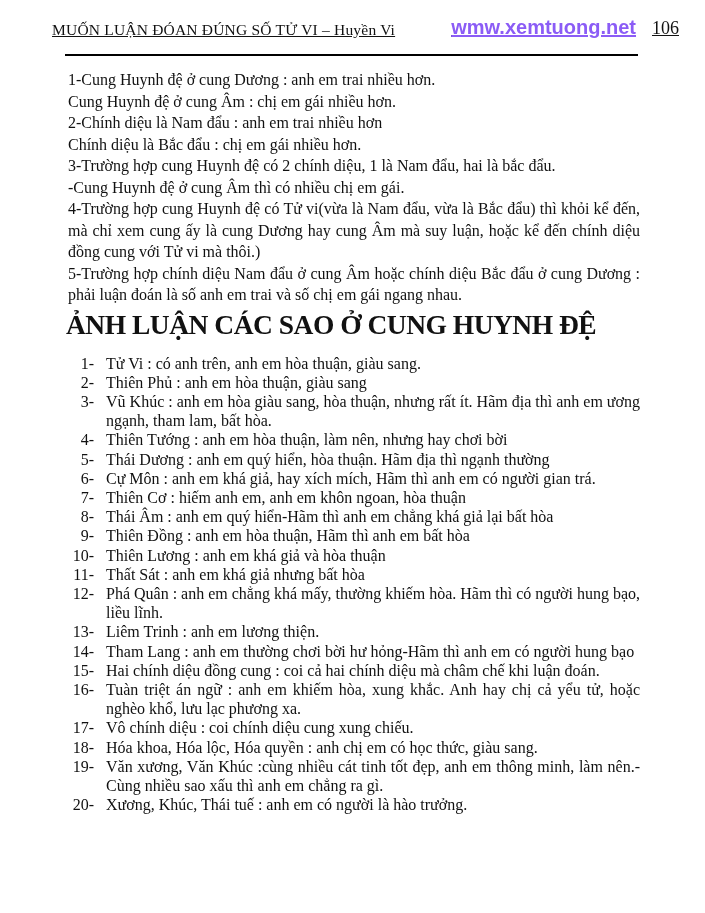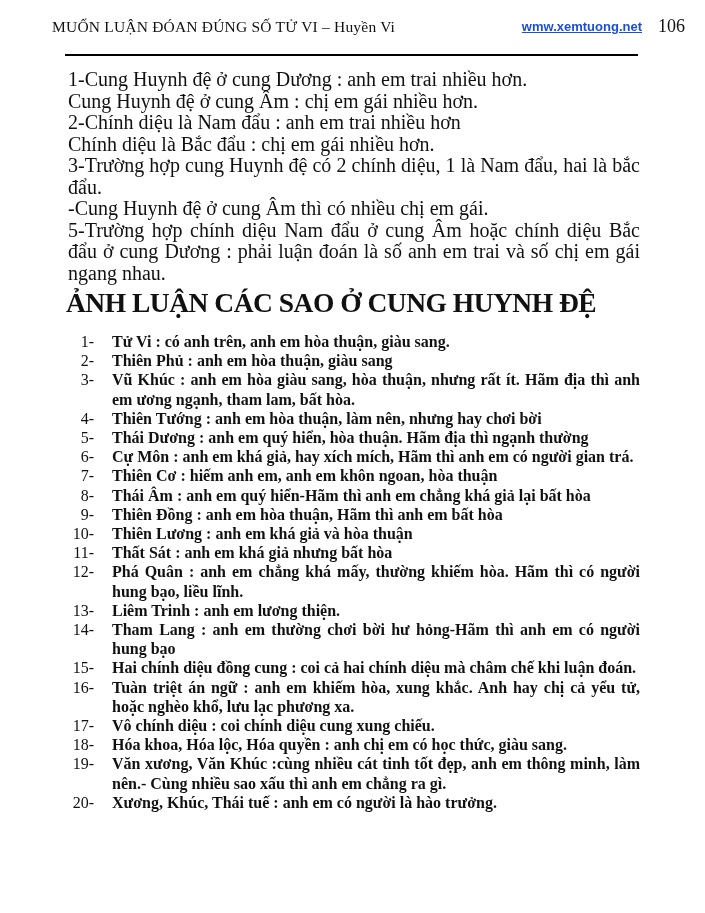--- a/index.html
+++ b/index.html
@@ -5,52 +5,52 @@
   html,body{margin:0;padding:0;background:#ffffff;}
   .page{
     position:relative;
     width:705px;height:913px;
     background:#ffffff;
     color:#111;
     font-family:"Liberation Serif", serif;
     overflow:hidden;
   }
   .header{
-    position:absolute;top:16px;left:52px;right:20px;
-    display:flex;align-items:center;
+    position:absolute;top:16px;left:52px;right:26px;
+    display:flex;align-items:flex-end;text-decoration:underline;
   }
   .header-title{
     font-size:15.5px;
     letter-spacing:0.2px;
     white-space:nowrap;
   }
   .header-link{
     margin-left:auto;
     font-family:"Liberation Sans", sans-serif;
     font-weight:bold;
-    font-size:13px;
-    color:#1d4ed8;
+    font-size:20px;
+    color:#8b5cf6;
     text-decoration:underline;
     cursor:pointer;
     white-space:nowrap;
   }
   .header-page{
     margin-left:16px;
     font-size:18px;
   }
   .rule{
     position:absolute;top:54px;left:65px;width:573px;
     border-top:2px solid #000;
   }
   .content{
     position:absolute;top:69px;left:68px;width:572px;
   }
   p.para{
     margin:0;
-    font-size:20px;
+    font-size:16px;
     line-height:21.5px;
     text-align:justify;
   }
   h1.heading{
     margin:2px 0 12px -2px;
     font-size:27.5px;
     line-height:34px;
     letter-spacing:-0.5px;
     font-weight:bold;
     white-space:nowrap;
@@ -62,23 +62,22 @@
     line-height:19.2px;
     margin:0;
   }
   .li .num{
     flex:none;
     width:26px;
     text-align:right;
   }
   .li .txt{
     flex:1;
-    margin-left:18px;
+    margin-left:12px;
     text-align:justify;
-    font-weight:bold;
   }
 </style>
 </head>
 <body>
 
 <div class="page">
 
   <div class="header">
     <span class="header-title">MUỐN LUẬN ĐÓAN ĐÚNG SỐ TỬ VI – Huyền Vi</span>
     <span class="header-link">wmw.xemtuong.net</span>
@@ -88,20 +87,21 @@
   <div class="rule"></div>
 
   <div class="content">
 
     <p class="para">1-Cung Huynh đệ ở cung Dương : anh em trai nhiều hơn.</p>
     <p class="para">Cung Huynh đệ ở cung Âm : chị em gái nhiều hơn.</p>
     <p class="para">2-Chính diệu là Nam đẩu : anh em trai nhiều hơn</p>
     <p class="para">Chính diệu là Bắc đẩu : chị em gái nhiều hơn.</p>
     <p class="para">3-Trường hợp cung Huynh đệ có 2 chính diệu, 1 là Nam đẩu, hai là bắc đẩu.</p>
     <p class="para">-Cung Huynh đệ ở cung Âm thì có nhiều chị em gái.</p>
+    <p class="para">4-Trường hợp cung Huynh đệ có Tử vi(vừa là Nam đẩu, vừa là Bắc đẩu) thì khỏi kể đến, mà chỉ xem cung ấy là cung Dương hay cung Âm mà suy luận, hoặc kể đến chính diệu đồng cung với Tử vi mà thôi.)</p>
     <p class="para">5-Trường hợp chính diệu Nam đẩu ở cung Âm hoặc chính diệu Bắc đẩu ở cung Dương : phải luận đoán là số anh em trai và số chị em gái ngang nhau.</p>
 
     <h1 class="heading">ẢNH LUẬN CÁC SAO Ở CUNG HUYNH ĐỆ</h1>
 
     <div class="list">
       <div class="li">
           <span class="num">1-</span>
           <span class="txt">Tử Vi : có anh trên, anh em hòa thuận, giàu sang.</span>
         </div>
       <div class="li">

